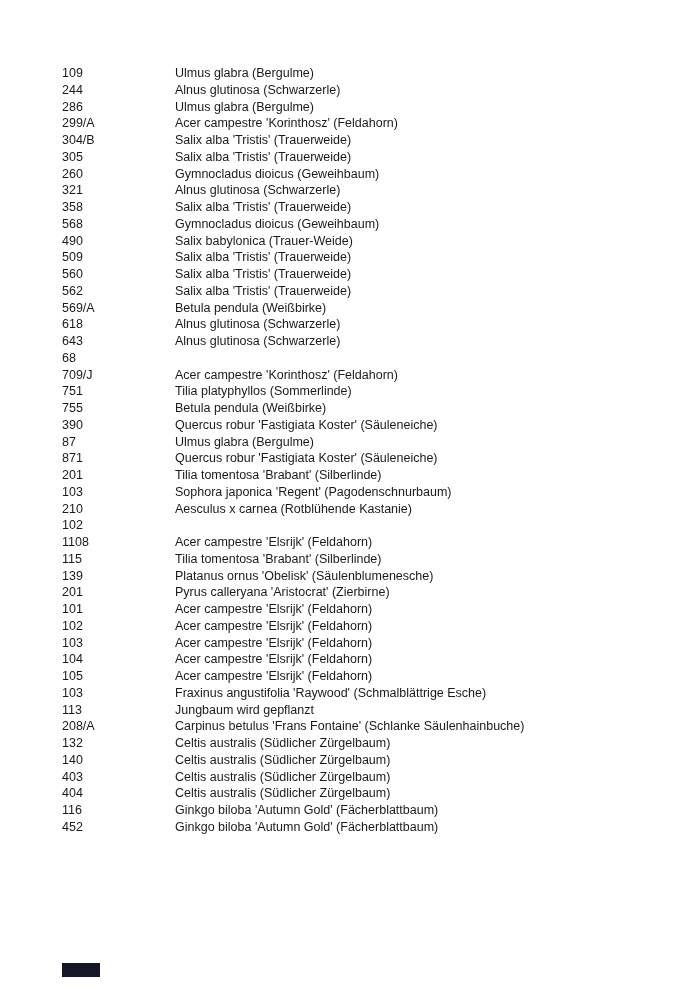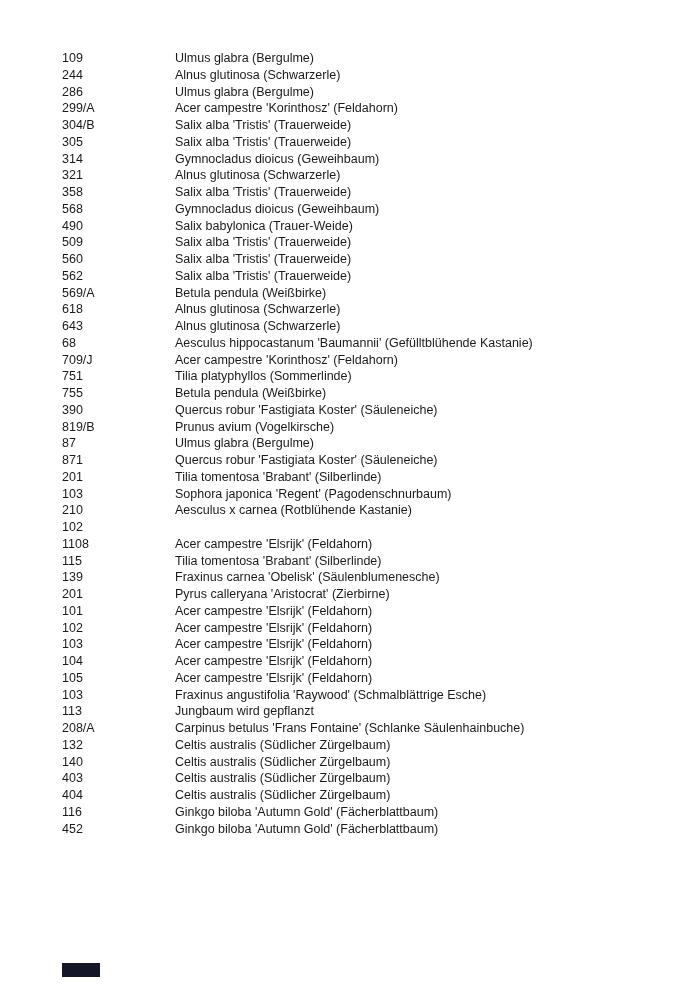--- a/index.html
+++ b/index.html
@@ -11,21 +11,21 @@
     overflow: hidden;
   }
   .page {
     position: relative;
     width: 700px;
     height: 990px;
     background: #ffffff;
   }
   .tree-list {
     position: absolute;
-    top: 50px;
+    top: 65px;
     left: 62px;
     right: 20px;
   }
   .tree-row {
     display: flex;
     align-items: baseline;
     height: 16.75px;
     line-height: 16.75px;
     font-size: 12.5px;
     color: #1a1a1a;
@@ -76,21 +76,21 @@
     <span class="tree-id">304/B</span>
     <span class="tree-name">Salix alba 'Tristis' (Trauerweide)</span>
   </div>
 
   <div class="tree-row">
     <span class="tree-id">305</span>
     <span class="tree-name">Salix alba 'Tristis' (Trauerweide)</span>
   </div>
 
   <div class="tree-row">
-    <span class="tree-id">314</span>
+    <span class="tree-id">260</span>
     <span class="tree-name">Gymnocladus dioicus (Geweihbaum)</span>
   </div>
 
   <div class="tree-row">
     <span class="tree-id">321</span>
     <span class="tree-name">Alnus glutinosa (Schwarzerle)</span>
   </div>
 
   <div class="tree-row">
     <span class="tree-id">358</span>
@@ -133,21 +133,20 @@
     <span class="tree-name">Alnus glutinosa (Schwarzerle)</span>
   </div>
 
   <div class="tree-row">
     <span class="tree-id">643</span>
     <span class="tree-name">Alnus glutinosa (Schwarzerle)</span>
   </div>
 
   <div class="tree-row">
     <span class="tree-id">68</span>
-    <span class="tree-name">Aesculus hippocastanum 'Baumannii' (Gefülltblühende Kastanie)</span>
   </div>
 
   <div class="tree-row">
     <span class="tree-id">709/J</span>
     <span class="tree-name">Acer campestre 'Korinthosz' (Feldahorn)</span>
   </div>
 
   <div class="tree-row">
     <span class="tree-id">751</span>
     <span class="tree-name">Tilia platyphyllos (Sommerlinde)</span>
@@ -156,24 +155,20 @@
   <div class="tree-row">
     <span class="tree-id">755</span>
     <span class="tree-name">Betula pendula (Weißbirke)</span>
   </div>
 
   <div class="tree-row">
     <span class="tree-id">390</span>
     <span class="tree-name">Quercus robur 'Fastigiata Koster' (Säuleneiche)</span>
   </div>
 
-  <div class="tree-row">
-    <span class="tree-id">819/B</span>
-    <span class="tree-name">Prunus avium (Vogelkirsche)</span>
-  </div>
 
   <div class="tree-row">
     <span class="tree-id">87</span>
     <span class="tree-name">Ulmus glabra (Bergulme)</span>
   </div>
 
   <div class="tree-row">
     <span class="tree-id">871</span>
     <span class="tree-name">Quercus robur 'Fastigiata Koster' (Säuleneiche)</span>
   </div>
@@ -204,21 +199,21 @@
   </div>
 
 
   <div class="tree-row">
     <span class="tree-id">115</span>
     <span class="tree-name">Tilia tomentosa 'Brabant' (Silberlinde)</span>
   </div>
 
   <div class="tree-row">
     <span class="tree-id">139</span>
-    <span class="tree-name">Fraxinus carnea 'Obelisk' (Säulenblumenesche)</span>
+    <span class="tree-name">Platanus ornus 'Obelisk' (Säulenblumenesche)</span>
   </div>
 
   <div class="tree-row">
     <span class="tree-id">201</span>
     <span class="tree-name">Pyrus calleryana 'Aristocrat' (Zierbirne)</span>
   </div>
 
   <div class="tree-row">
     <span class="tree-id">101</span>
     <span class="tree-name">Acer campestre 'Elsrijk' (Feldahorn)</span>

